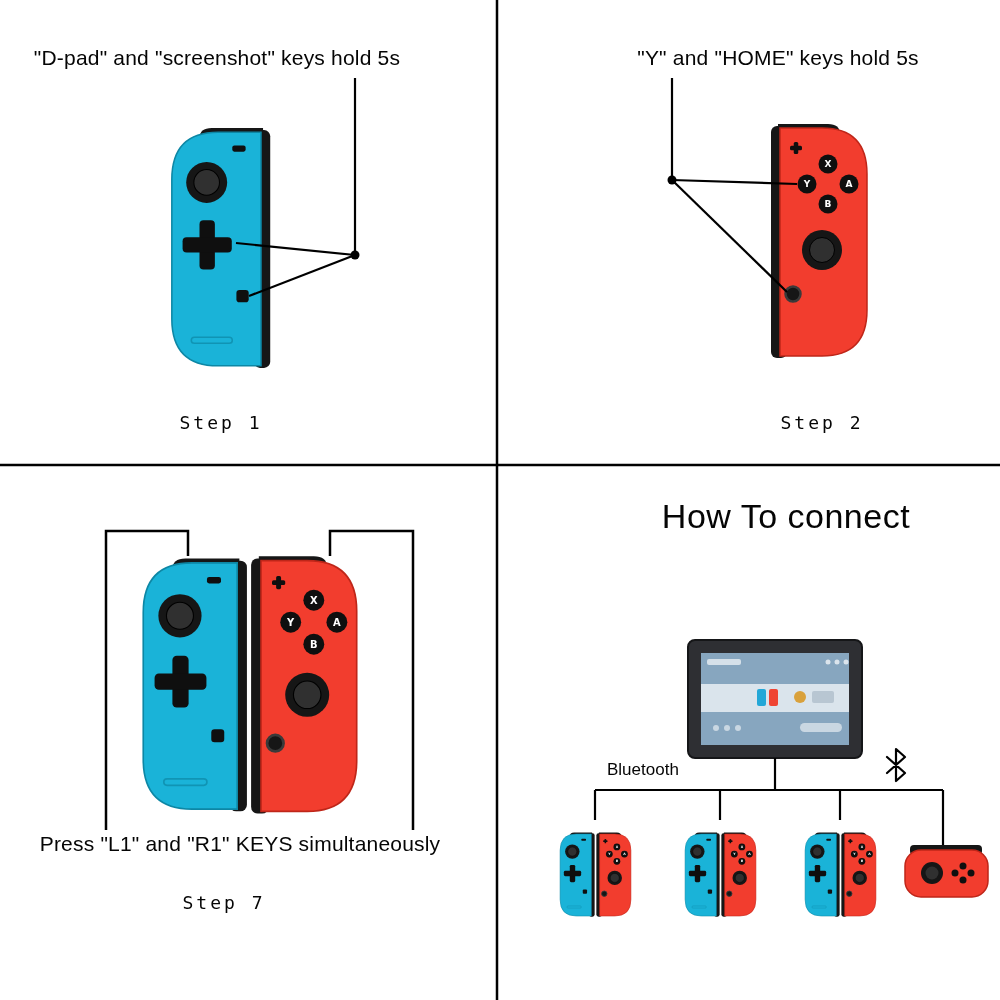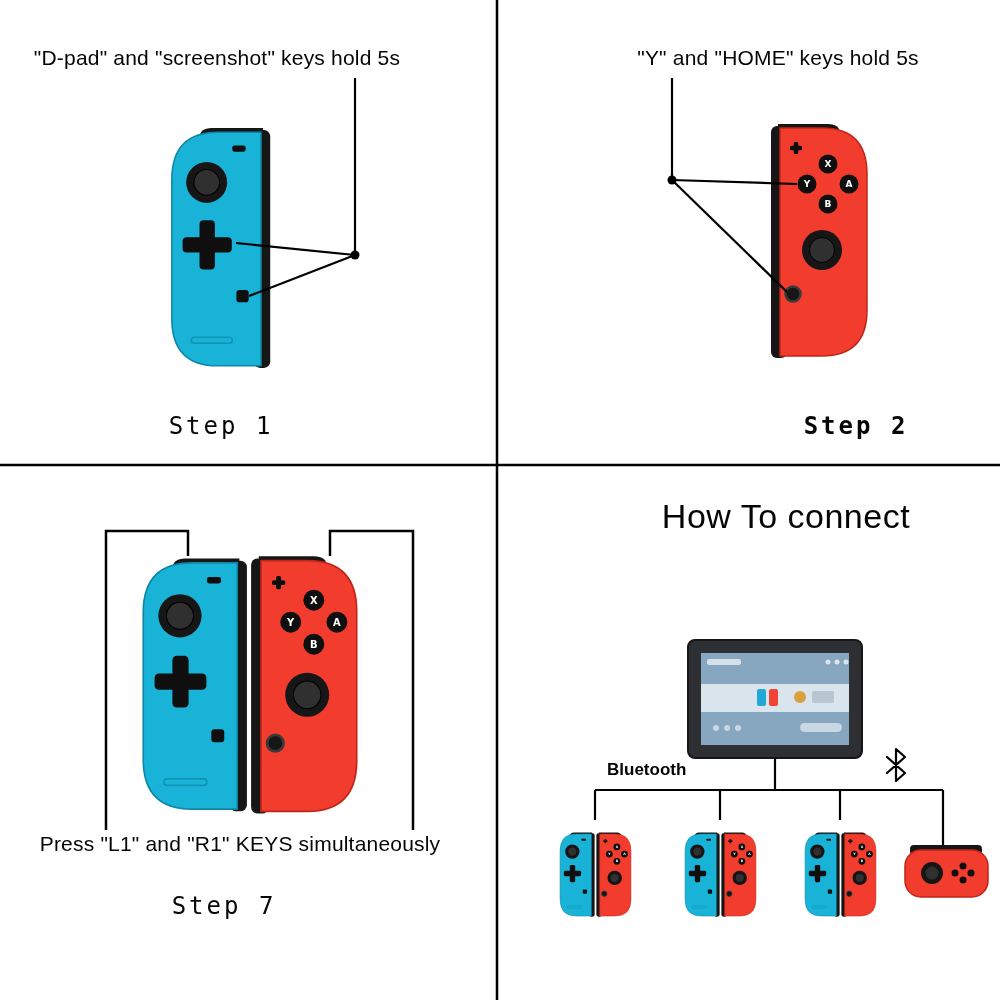--- a/index.html
+++ b/index.html
@@ -3,21 +3,21 @@
 <meta charset="utf-8">
 <style>
   * { margin:0; padding:0; box-sizing:border-box; }
   html,body { background:#ffffff; }
   body { width:1000px; height:1000px; font-family:"Liberation Sans", sans-serif; color:#000; }
   #sheet { position:relative; width:1000px; height:1000px; background:#fff; overflow:hidden; }
   #art { position:absolute; left:0; top:0; width:1000px; height:1000px; }
   .txt { position:absolute; color:#050505; white-space:nowrap; }
   .center { transform:translateX(-50%); }
   .caption { font-size:21px; letter-spacing:0.2px; }
-  .step-label { font-family:"DejaVu Sans Mono", monospace; font-size:24px; letter-spacing:3px; }
+  .step-label { font-family:"DejaVu Sans Mono", monospace; font-size:18px; letter-spacing:3px; }
   .title { font-size:34px; letter-spacing:0.5px;text-align:center; }
   .subtitle { font-size:23px; }
   .note { font-size:20px; }
   .bt { font-size:17px; }
   .btn-letter { font-family:"DejaVu Sans", sans-serif; font-size:9px; font-weight:bold; fill:#ffffff; text-anchor:middle; }
 </style>
 </head>
 <body>
 
 <div id="sheet">
@@ -139,18 +139,18 @@
         <circle cx="971" cy="873" r="3.5" fill="#0f0f0f"></circle>
         <circle cx="963" cy="880" r="3.5" fill="#0f0f0f"></circle>
         <circle cx="955" cy="873" r="3.5" fill="#0f0f0f"></circle>
       </g>
     </g>
   </svg>
 
   <div class="txt caption center" style="left:217px; top:46px;">"D-pad" and "screenshot" keys hold 5s</div>
   <div class="txt caption center" style="left:778px; top:46px;">"Y" and "HOME" keys hold 5s</div>
   <div class="txt step-label center" style="left:221px; top:412px;">Step 1</div>
-  <div class="txt step-label center" style="left:856px; top:412px;font-weight:bold;">Step 2</div>
+  <div class="txt step-label center" style="left:822px; top:412px;">Step 2</div>
   <div class="txt caption center" style="left:240px; top:832px;">Press "L1" and "R1" KEYS simultaneously</div>
   <div class="txt step-label center" style="left:224px; top:892px;">Step 7</div>
   <div class="txt title center" style="left:786px; top:497px;">How To connect</div>
-  <div class="txt bt" style="left:607px; top:760px;font-weight:bold;">Bluetooth</div>
+  <div class="txt bt" style="left:607px; top:760px;">Bluetooth</div>
 </div>
 
 </body></html>

